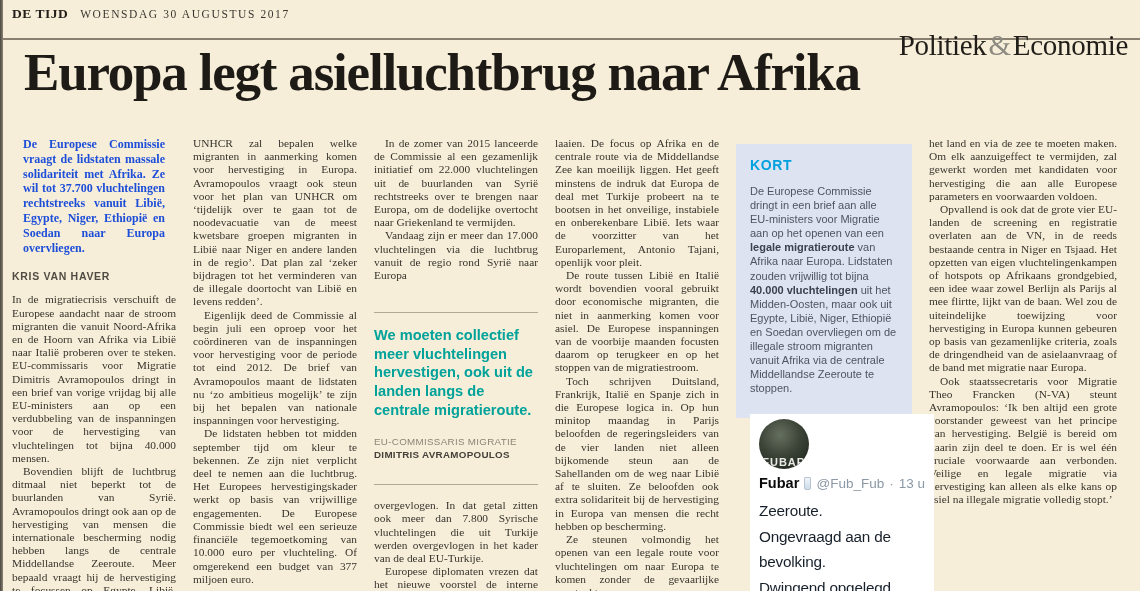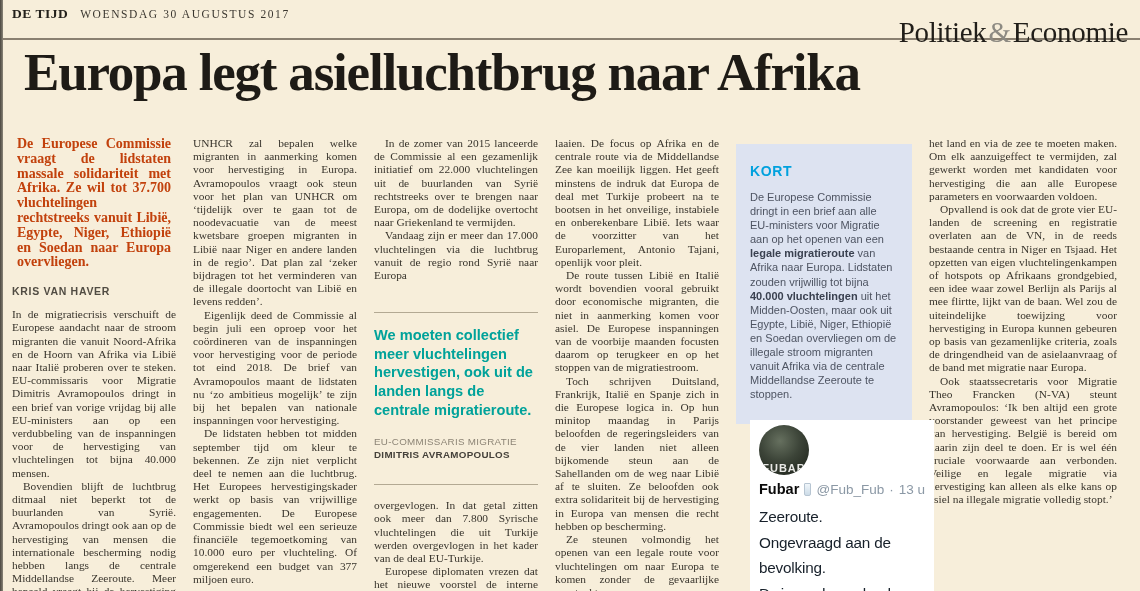--- a/index.html
+++ b/index.html
@@ -17,21 +17,21 @@
   
   .header { position: relative; height: 133px; }
   .masthead {
     display: flex; align-items: baseline; gap: 12px;
     padding: 6px 10px 16px 12px;
     border-bottom: 2px solid #8a8071;
   }
   .brand { font-weight: bold; font-size: 13.5px; letter-spacing: .5px; color: #23201b; }
   .mdate { font-size: 11.5px; letter-spacing: 1.6px; color: #3a362f; }
   .section-title {
-    position: absolute; top: 16px; right: 12px;
+    position: absolute; top: 29px; right: 12px;
     font-size: 29px; color: #211e19; letter-spacing: -.3px;
   }
   .section-title .amp { color: #8d8a82; padding: 0 2px; }
   h1.headline {
     position: absolute; left: 24px; top: 42px; margin: 0;
     font-size: 53px; font-weight: bold; letter-spacing: -1.2px;
     color: #1e1b16; white-space: nowrap;
   }
   
   .content {
@@ -40,22 +40,22 @@
     column-gap: 17px;
     padding: 4px 9px 0 12px;
     align-items: start;
   }
   .bcol p {
     margin: 0; font-size: 11.4px; line-height: 13.2px;
     text-align: justify; hyphens: auto; color: #38342c;
   }
   .bcol p.indent { text-indent: 11px; }
   p.intro {
-    font-weight: bold; font-size: 14px; line-height: 14.8px;
-    color: #c2410c; text-align: justify; hyphens: auto; margin: 0 5px 2px;
+    font-weight: bold; font-size: 12px; line-height: 14.8px;
+    color: #1d4ed8; text-align: justify; hyphens: auto; margin: 0 11px 2px;
   }
   .byline {
     font-family: "Liberation Sans", sans-serif;
     font-size: 10.5px; font-weight: bold; letter-spacing: .7px;
     color: #514c43; margin: 15px 0 11px;
   }
   
   .quote-block {
     margin: 30px 0 14px;
     border-top: 1px solid #b3a993; border-bottom: 1px solid #b3a993;
@@ -72,21 +72,21 @@
     font-size: 9.8px; letter-spacing: .3px; color: #8d8576;
   }
   .quote-name {
     font-family: "Liberation Sans", sans-serif;
     font-size: 9.8px; font-weight: bold; letter-spacing: .3px; color: #45413a;
     margin-top: 2px;
   }
   
   .kort {
     background: #dde3f1;
-    padding: 19px 14px 12px;
+    padding: 13px 14px 12px;
     margin-top: 7px;
   }
   .kort-title {
     font-family: "Liberation Sans", sans-serif;
     font-weight: bold; font-size: 14px; letter-spacing: .6px;
     color: #00a1de; margin-bottom: 9px;
   }
   .kort-text {
     font-family: "Liberation Sans", sans-serif;
     font-size: 11px; line-height: 14.1px; color: #4e5462;
@@ -147,21 +147,21 @@
   <div class="bcol">
     <p class="intro">De Europese Commissie vraagt de lidstaten massale solidariteit met Afrika. Ze wil tot 37.700 vluchtelingen rechtstreeks vanuit Libië, Egypte, Niger, Ethiopië en Soedan naar Europa overvliegen.</p>
     <div class="byline">KRIS VAN HAVER</div>
     <p>In de migratiecrisis verschuift de Europese aandacht naar de stroom migranten die vanuit Noord-Afrika en de Hoorn van Afrika via Libië naar Italië proberen over te steken. EU-commissaris voor Migratie Dimitris Avramopoulos dringt in een brief van vorige vrijdag bij alle EU-ministers aan op een verdubbeling van de inspanningen voor de hervestiging van vluchtelingen tot bijna 40.000 mensen.</p>
     <p class="indent">Bovendien blijft de luchtbrug ditmaal niet beperkt tot de buurlanden van Syrië. Avramopoulos dringt ook aan op de hervestiging van mensen die internationale bescherming nodig hebben langs de centrale Middellandse Zeeroute. Meer bepaald vraagt hij de hervestiging te focussen op Egypte, Libië, Niger, Ethiopië en Soedan.</p>
 
   </div>
 
   <div class="bcol">
     <p>UNHCR zal bepalen welke migranten in aanmerking komen voor hervestiging in Europa. Avramopoulos vraagt ook steun voor het plan van UNHCR om ‘tijdelijk over te gaan tot de noodevacuatie van de meest kwetsbare groepen migranten in Libië naar Niger en andere landen in de regio’. Dat plan zal ‘zeker bijdragen tot het verminderen van de illegale doortocht van Libië en levens redden’.</p>
-    <p class="indent">Eigenlijk deed de Commissie al begin juli een oproep voor het coördineren van de inspanningen voor hervestiging voor de periode tot eind 2018. De brief van Avramopoulos maant de lidstaten nu ‘zo ambitieus mogelijk’ te zijn bij het bepalen van nationale inspanningen voor hervestiging.</p>
+    <p class="indent">Eigenlijk deed de Commissie al begin juli een oproep voor het coördineren van de inspanningen voor hervestiging voor de periode tot eind 2012. De brief van Avramopoulos maant de lidstaten nu ‘zo ambitieus mogelijk’ te zijn bij het bepalen van nationale inspanningen voor hervestiging.</p>
     <p class="indent">De lidstaten hebben tot midden september tijd om kleur te bekennen. Ze zijn niet verplicht deel te nemen aan die luchtbrug. Het Europees hervestigingskader werkt op basis van vrijwillige engagementen. De Europese Commissie biedt wel een serieuze financiële tegemoetkoming van 10.000 euro per vluchteling. Of omgerekend een budget van 377 miljoen euro.</p>
   </div>
 
   <div class="bcol">
     <p class="indent">In de zomer van 2015 lanceerde de Commissie al een gezamenlijk initiatief om 22.000 vluchtelingen uit de buurlanden van Syrië rechtstreeks over te brengen naar Europa, om de dodelijke overtocht naar Griekenland te vermijden.</p>
     <p class="indent">Vandaag zijn er meer dan 17.000 vluchtelingen via die luchtbrug vanuit de regio rond Syrië naar Europa</p>
     <aside class="quote-block">
       <div class="quote-text">We moeten collectief meer vluchtelingen hervestigen, ook uit de landen langs de centrale migratieroute.</div>
       <div class="quote-role">EU-COMMISSARIS MIGRATIE</div>
       <div class="quote-name">DIMITRIS AVRAMOPOULOS</div>

